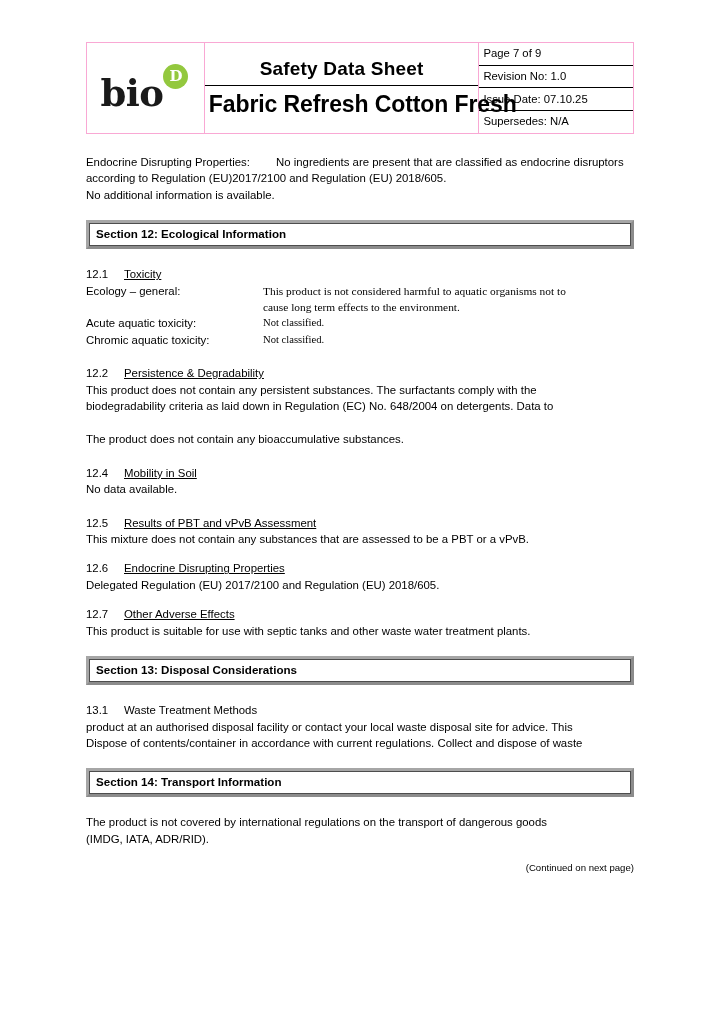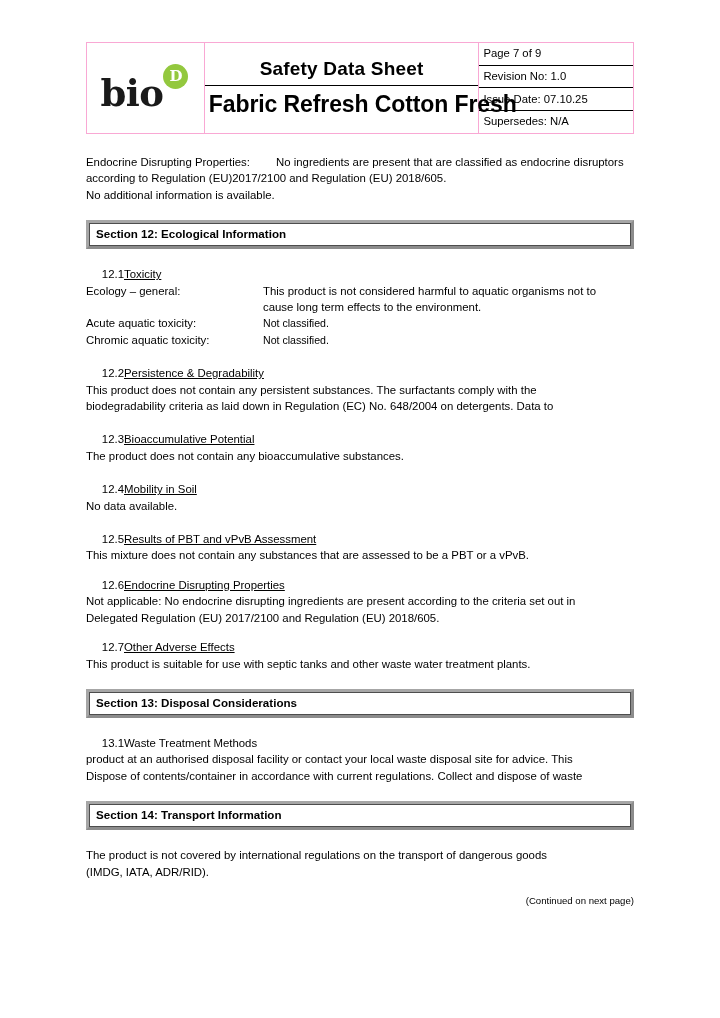--- a/index.html
+++ b/index.html
@@ -152,41 +152,41 @@
 
   
   .num-head {
     font-size: 11.4px;
     line-height: 16.4px;
     white-space: nowrap;
   }
   .num-head .num {
     display: inline-block;
     width: 38px;
-    text-align: right;
   }
   .num-head .ttl {
     text-decoration: underline;
   }
   .num-head .ttl.plain {
     text-decoration: none;
   }
 
   
   .defrow {
     display: flex;
     font-size: 11.4px;
     line-height: 16.4px;
   }
   .defrow .lbl {
     width: 177px;
     flex: 0 0 177px;
   }
   .defrow .val {
     flex: 1 1 auto;
+    font-family: Liberation Serif, serif;
   }
   .defrow .val.small {
     font-size: 10.6px;
   }
 
   .continued {
     font-size: 9.6px;
     text-align: right;
     line-height: 13px;
     margin-top: 14px;
@@ -262,23 +262,20 @@
     <div class="block-gap-lg"></div>
 
     <div class="num-head">
       <span class="num">12.2</span><span class="ttl">Persistence &amp; Degradability</span>
     </div>
     <div class="para">This product does not contain any persistent substances. The surfactants comply with the</div>
     <div class="para">biodegradability criteria as laid down in Regulation (EC) No. 648/2004 on detergents. Data to</div>
 
     <div class="block-gap-lg"></div>
 
-    <div class="num-head">
-      <span class="num">12.3</span><span class="ttl">Bioaccumulative Potential</span>
-    </div>
     <div class="para">The product does not contain any bioaccumulative substances.</div>
 
     <div class="block-gap-lg"></div>
 
     <div class="num-head">
       <span class="num">12.4</span><span class="ttl">Mobility in Soil</span>
     </div>
     <div class="para">No data available.</div>
 
     <div class="block-gap-lg"></div>
@@ -286,21 +283,20 @@
     <div class="num-head">
       <span class="num">12.5</span><span class="ttl">Results of PBT and vPvB Assessment</span>
     </div>
     <div class="para">This mixture does not contain any substances that are assessed to be a PBT or a vPvB.</div>
 
     <div class="block-gap-md"></div>
 
     <div class="num-head">
       <span class="num">12.6</span><span class="ttl">Endocrine Disrupting Properties</span>
     </div>
-    <div class="para">Not applicable: No endocrine disrupting ingredients are present according to the criteria set out in</div>
     <div class="para">Delegated Regulation (EU) 2017/2100 and Regulation (EU) 2018/605.</div>
 
     <div class="block-gap-md"></div>
 
     <div class="num-head">
       <span class="num">12.7</span><span class="ttl">Other Adverse Effects</span>
     </div>
     <div class="para">This product is suitable for use with septic tanks and other waste water treatment plants.</div>
 
     <div class="block-gap-lg"></div>

